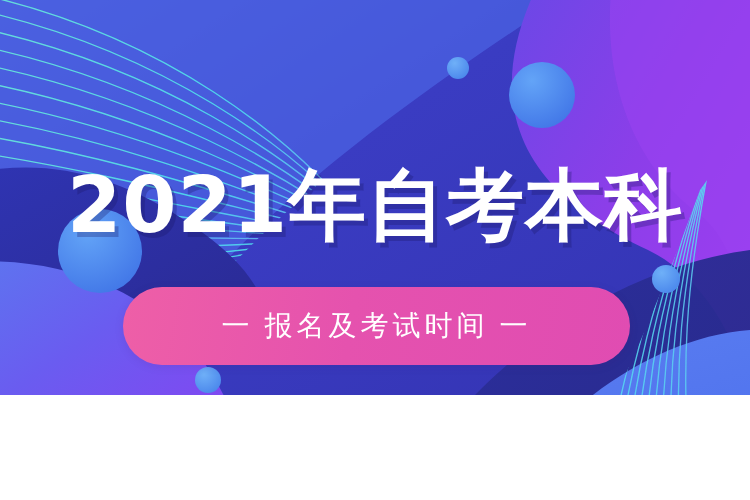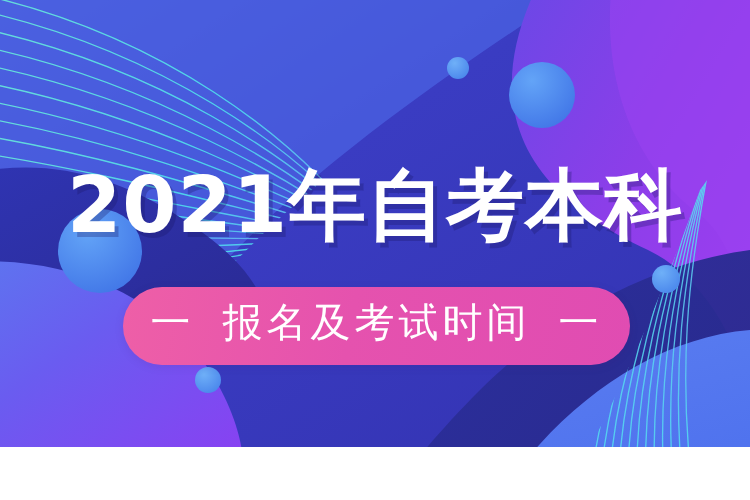--- a/index.html
+++ b/index.html
@@ -7,21 +7,21 @@
     margin: 0;
     padding: 0;
     background: #ffffff;
   }
   body {
     font-family: "Liberation Sans", "DejaVu Sans", sans-serif;
   }
   #banner {
     position: relative;
     width: 750px;
-    height: 447px;
+    height: 395px;
     overflow: hidden;
     background: #3434b6;
   }
   #banner-svg {
     position: absolute;
     inset: 0;
     width: 750px;
     height: 500px;
     display: block;
   }
@@ -56,23 +56,23 @@
     height: 78px;
     box-sizing: border-box;
     border-radius: 39px;
     background: linear-gradient(100deg, #ee5fa7 0%, #e552ae 45%, #e04cb2 100%);
     display: flex;
     align-items: center;
     justify-content: center;
     box-shadow: 0 2px 10px rgba(80, 20, 90, 0.10);
   }
   #subtitle-text {
-    font-family: Liberation Mono, monospace;
+    font-family: Liberation Serif, serif;
     font-weight: 400;
-    font-size: 40px;
+    font-size: 28px;
     line-height: 46px;
     color: #ffffff;
     letter-spacing: 4px;
     white-space: nowrap;
     user-select: none;
   }
 </style>
 </head>
 <body>
 

